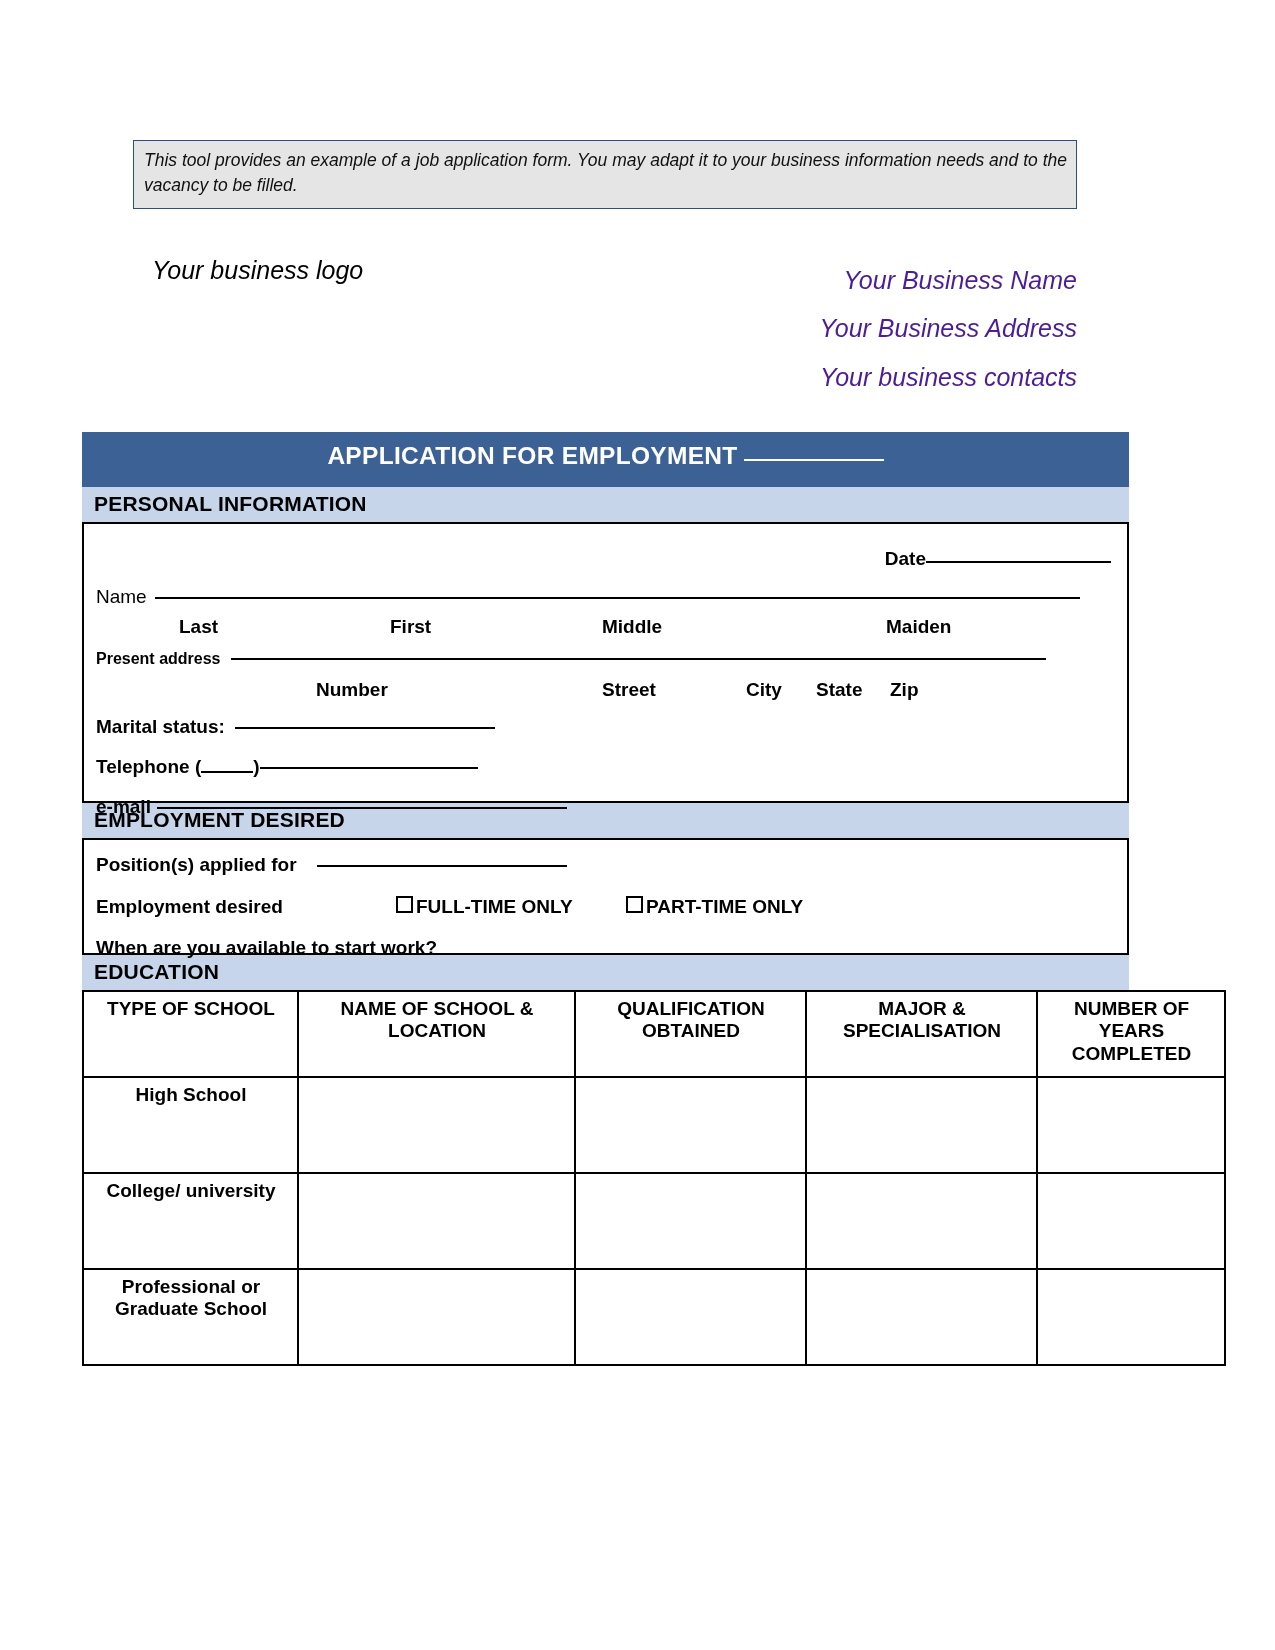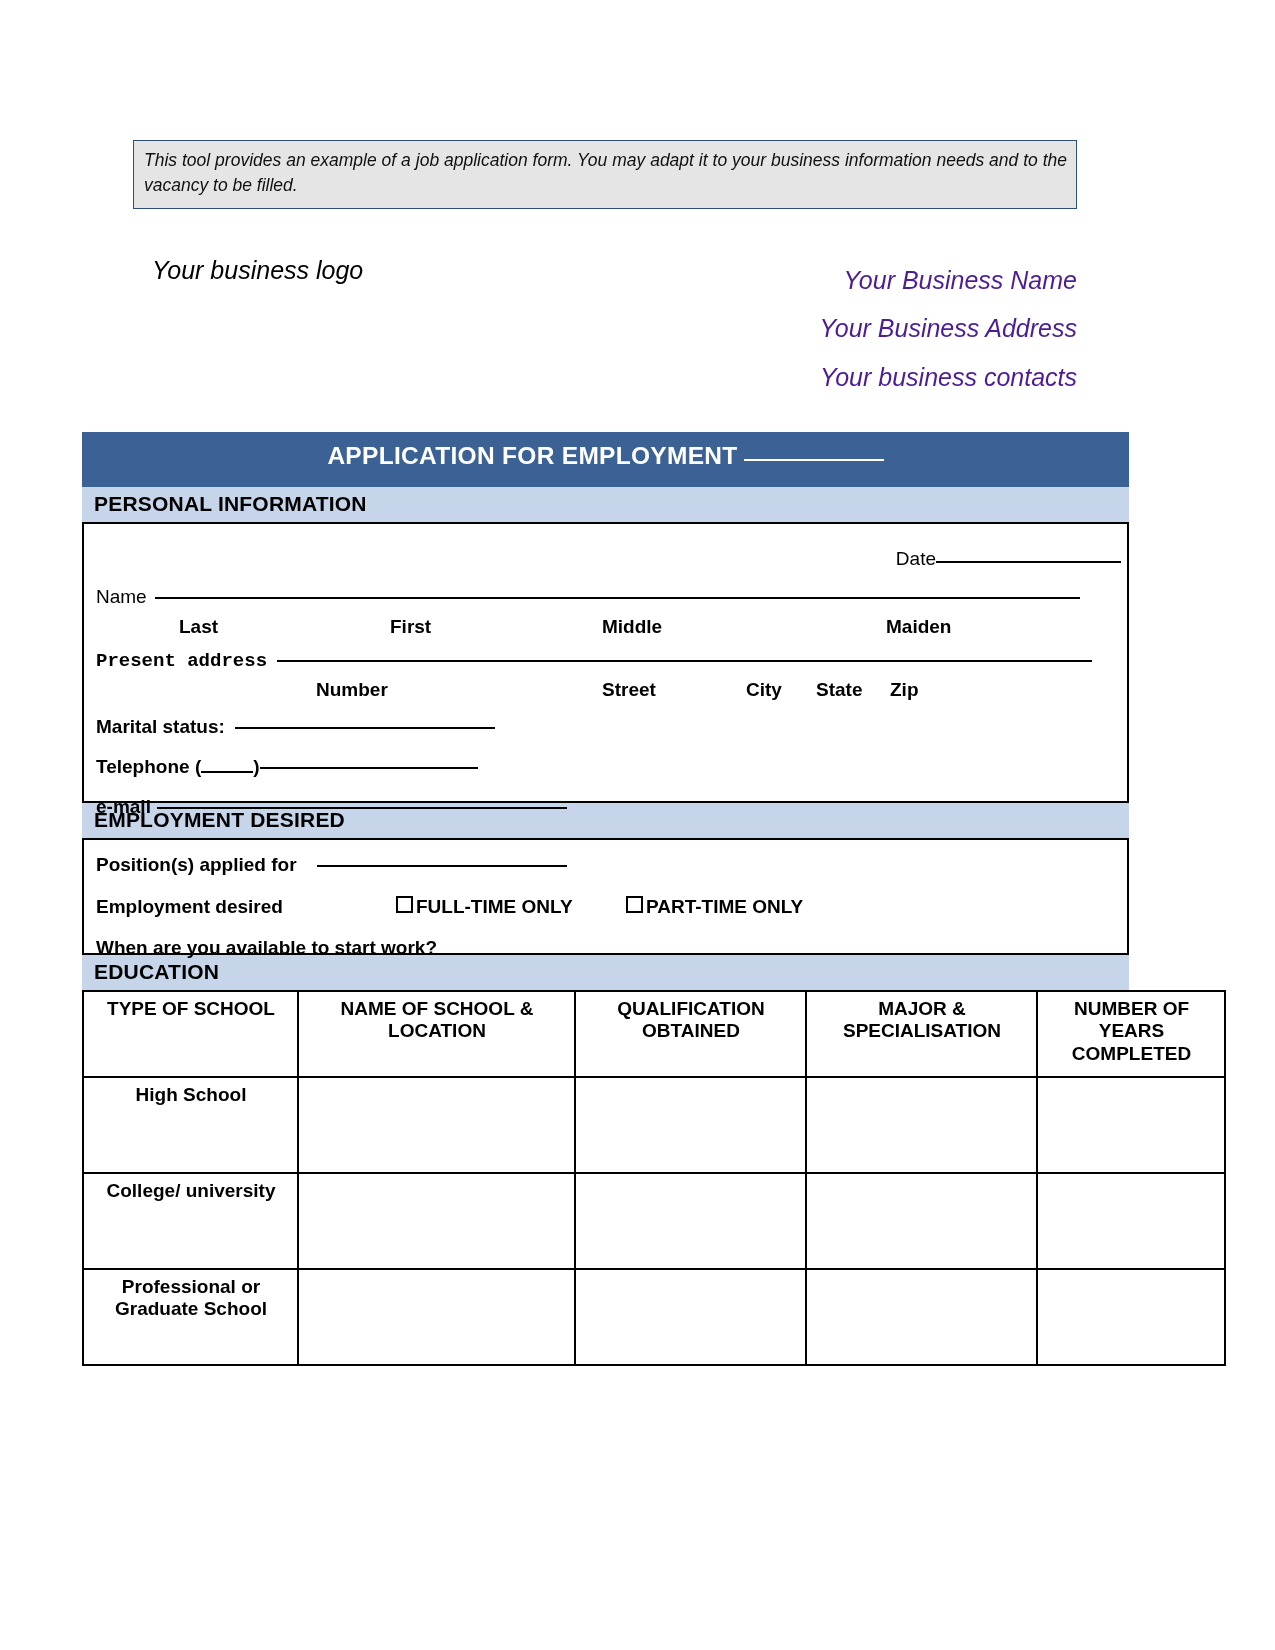--- a/index.html
+++ b/index.html
@@ -97,23 +97,23 @@
   }
 
   
   .personal {
     position: relative;
     height: 281px;
     padding: 0;
   }
   .date-row {
     position: absolute;
-    right: 6px;
+    right: 16px;
     top: 24px;
-    font-weight: normal;
+    font-weight: bold;
     font-size: 19px;
   }
   .date-row .rule {
     display: inline-block;
     width: 185px;
     border-bottom: 2px solid #000;
     vertical-align: 2px;
   }
   .name-row {
     position: absolute;
@@ -143,23 +143,22 @@
   .ns1 { left: 83px; }
   .ns2 { left: 294px; }
   .ns3 { left: 506px; }
   .ns4 { left: 790px; }
 
   .addr-row {
     position: absolute;
     left: 12px;
     top: 126px;
     right: 14px;
-    font-size: 19px;
-    font-weight: bold;
-    font-family: Liberation Mono, monospace;
+    font-size: 16px;
+    font-weight: bold;
   }
   .addr-row .rule {
     display: inline-block;
     border-bottom: 2px solid #000;
     width: 815px;
     vertical-align: 4px;
     margin-left: 10px;
   }
   .addr-sub {
     position: absolute;

